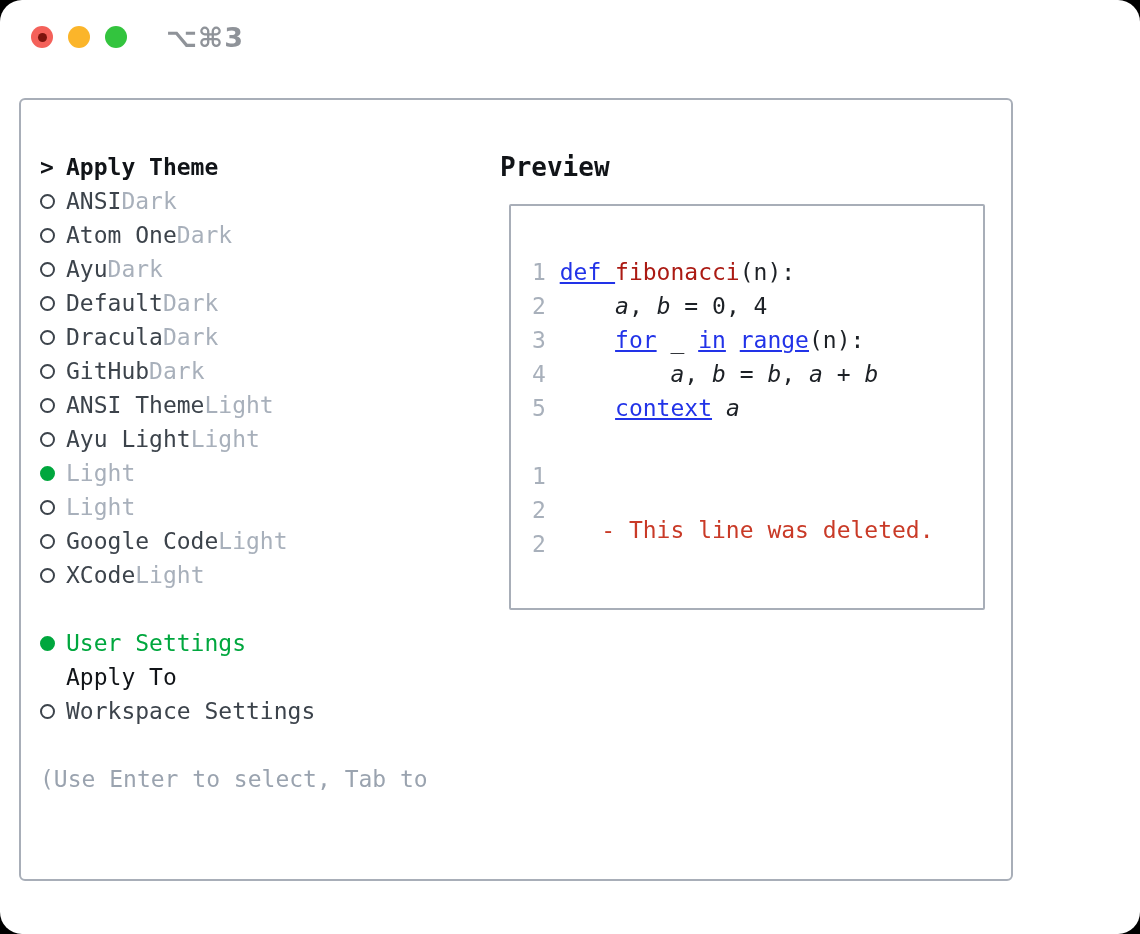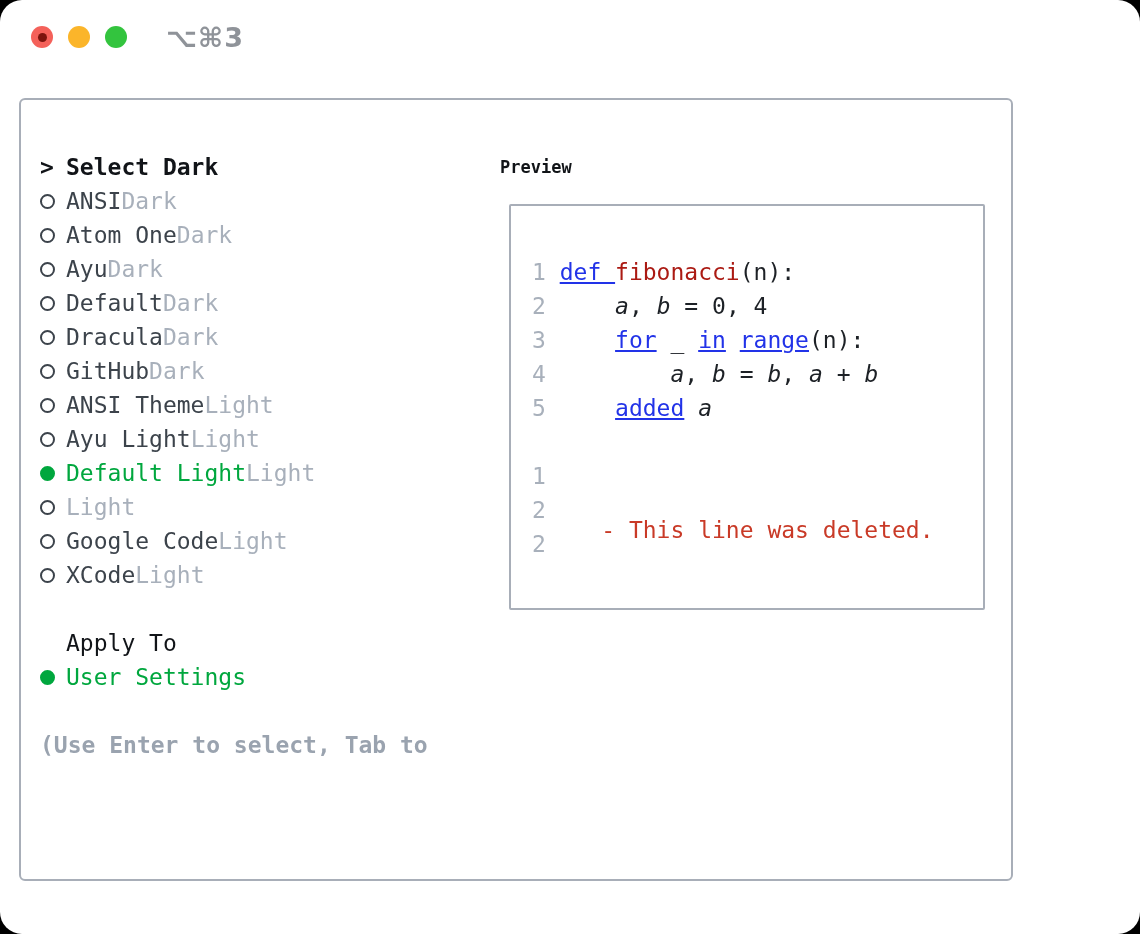--- a/index.html
+++ b/index.html
@@ -43,28 +43,28 @@
     width: 15px; height: 15px; border-radius: 50%;
     border: 2px solid var(--item_text); background: transparent;
   }
   .selected .radio { background: var(--accent_green); border-color: var(--accent_green); }
 
   .heading-label { font-weight: 700; color: var(--heading_text); }
   .subheading-label { font-weight: 400; color: var(--heading_text); }
   .t-name { color: var(--item_text); }
   .selected .t-name { color: var(--accent_green); }
   .t-variant { color: var(--muted_gray); }
-  .hint-row { color: var(--hint_gray); font-weight: bold; }
+  .hint-row { color: var(--hint_gray); }
 
   
   .right-col { position: absolute; left: 479px; top: 0; }
   .preview-heading {
     position: absolute; left: 0; top: 50px; height: 34px;
     display: flex; align-items: center;
-    font-size: 17px; font-weight: 700; color: var(--heading_text);
+    font-size: 26px; font-weight: 700; color: var(--heading_text);
   }
   .preview-box {
     position: absolute; left: 9px; top: 104px; width: 476px; height: 406px;
     border: 2px solid var(--panel_border); border-radius: 2px; background: #fff;
   }
   .code-area { padding: 49px 0 0 21px; }
   .pline { height: 34px; display: flex; align-items: center; font-size: 23px; white-space: pre; }
   .ln { display: inline-block; width: 2ch; color: var(--muted_gray); white-space: pre; }
   .tok { white-space: pre; }
   .tok.pl  { color: var(--code_text); }
@@ -88,21 +88,21 @@
     <span class="dot green"></span>
     <span class="shortcut">⌥⌘3</span>
   </div>
 
   <div class="panel">
 
     <div class="left-col">
 
       <div class="row">
         <span class="icon-col"><span class="prompt-char">&gt;</span></span>
-        <span class="heading-label">Select Dark</span>
+        <span class="heading-label">Apply Theme</span>
       </div>
 
       <div class="row theme-item">
         <span class="icon-col"><span class="radio"></span></span>
         <span class="t-name">ANSI</span><span class="t-variant">Dark</span>
       </div>
       <div class="row theme-item">
         <span class="icon-col"><span class="radio"></span></span>
         <span class="t-name">Atom One</span><span class="t-variant">Dark</span>
       </div>
@@ -125,45 +125,49 @@
       <div class="row theme-item">
         <span class="icon-col"><span class="radio"></span></span>
         <span class="t-name">ANSI Theme</span><span class="t-variant">Light</span>
       </div>
       <div class="row theme-item">
         <span class="icon-col"><span class="radio"></span></span>
         <span class="t-name">Ayu Light</span><span class="t-variant">Light</span>
       </div>
       <div class="row theme-item selected">
         <span class="icon-col"><span class="radio"></span></span>
-        <span class="t-name">Default Light</span><span class="t-variant">Light</span>
-      </div>
-      <div class="row theme-item">
-        <span class="icon-col"><span class="radio"></span></span>
         <span class="t-variant">Light</span>
       </div>
       <div class="row theme-item">
         <span class="icon-col"><span class="radio"></span></span>
+        <span class="t-variant">Light</span>
+      </div>
+      <div class="row theme-item">
+        <span class="icon-col"><span class="radio"></span></span>
         <span class="t-name">Google Code</span><span class="t-variant">Light</span>
       </div>
       <div class="row theme-item">
         <span class="icon-col"><span class="radio"></span></span>
         <span class="t-name">XCode</span><span class="t-variant">Light</span>
       </div>
 
       <div class="row"></div>
+
+      <div class="row theme-item selected">
+        <span class="icon-col"><span class="radio"></span></span>
+        <span class="t-name">User Settings</span>
+      </div>
 
       <div class="row">
         <span class="icon-col"></span>
         <span class="subheading-label">Apply To</span>
       </div>
-
-      <div class="row theme-item selected">
-        <span class="icon-col"><span class="radio"></span></span>
-        <span class="t-name">User Settings</span>
+      <div class="row theme-item">
+        <span class="icon-col"><span class="radio"></span></span>
+        <span class="t-name">Workspace Settings</span>
       </div>
 
       <div class="row"></div>
 
       <div class="row hint-row">(Use Enter to select, Tab to</div>
 
     </div>
 
     <div class="right-col">
       <div class="preview-heading">Preview</div>
@@ -181,21 +185,21 @@
 
           <div class="pline">
             <span class="ln">3</span><span class="tok pl">    </span><span class="tok kw">for</span><span class="tok pl"> _ </span><span class="tok kw">in</span><span class="tok pl"> </span><span class="tok kw">range</span><span class="tok pl">(n):</span>
           </div>
 
           <div class="pline">
             <span class="ln">4</span><span class="tok pl">        </span><span class="tok vr">a</span><span class="tok pl">, </span><span class="tok vr">b</span><span class="tok pl"> = </span><span class="tok vr">b</span><span class="tok pl">, </span><span class="tok vr">a</span><span class="tok pl"> + </span><span class="tok vr">b</span>
           </div>
 
           <div class="pline">
-            <span class="ln">5</span><span class="tok pl">    </span><span class="tok kw">added</span><span class="tok pl"> </span><span class="tok vr">a</span>
+            <span class="ln">5</span><span class="tok pl">    </span><span class="tok kw">context</span><span class="tok pl"> </span><span class="tok vr">a</span>
           </div>
 
           <div class="pline"></div>
 
           <div class="pline">
             <span class="ln">1</span>
           </div>
           <div class="pline">
             <span class="ln">2</span><span class="tok diff-deleted">   - This line was deleted.</span>
           </div>

